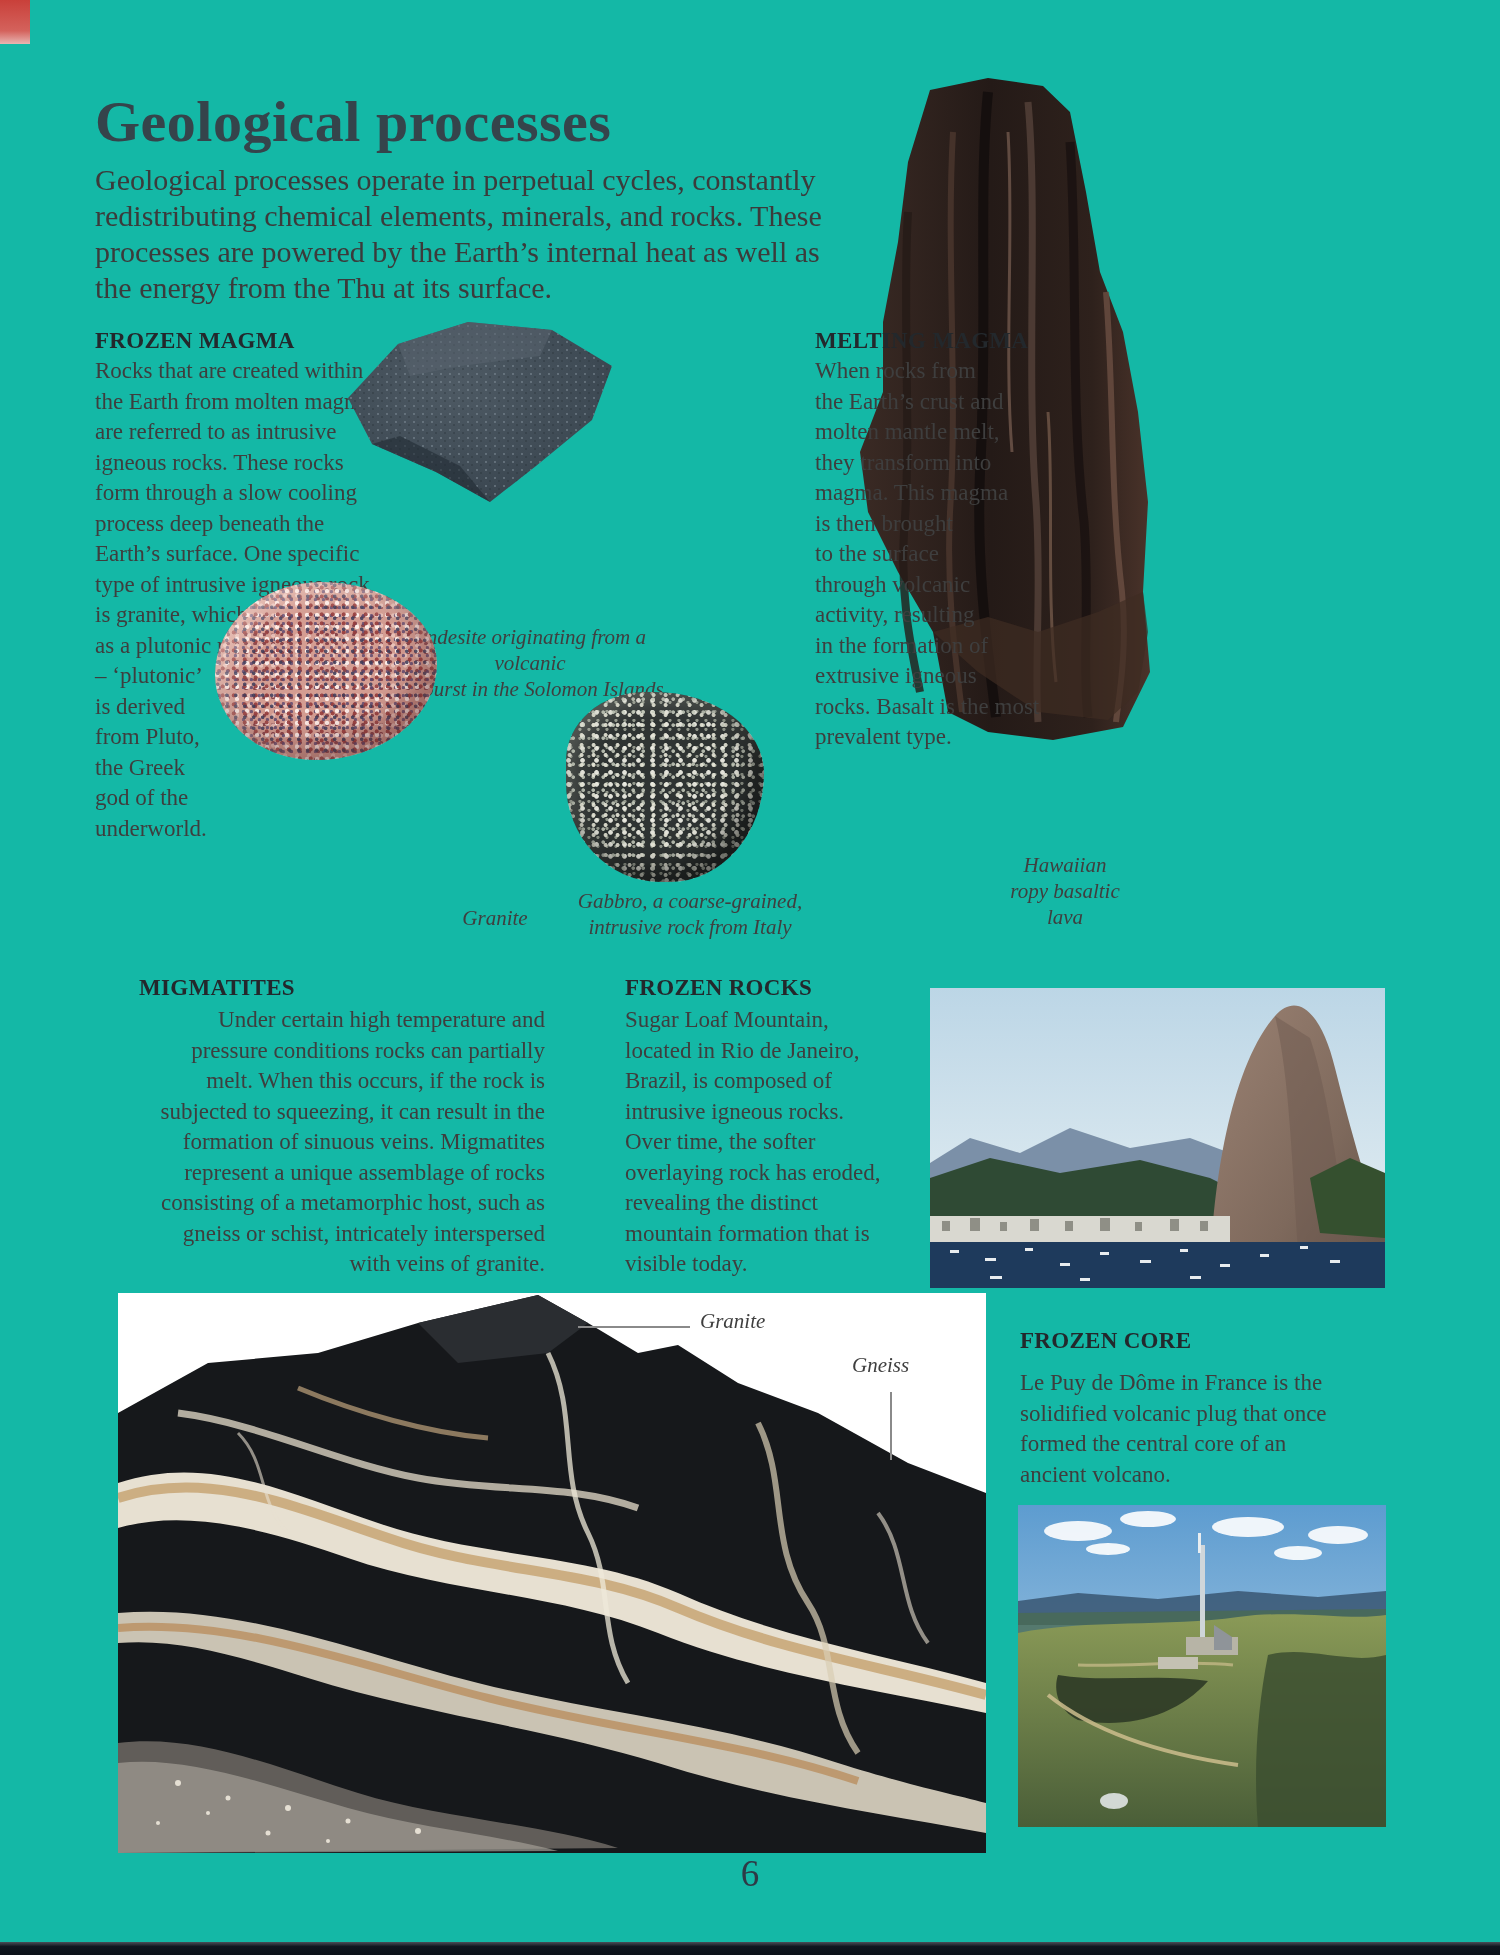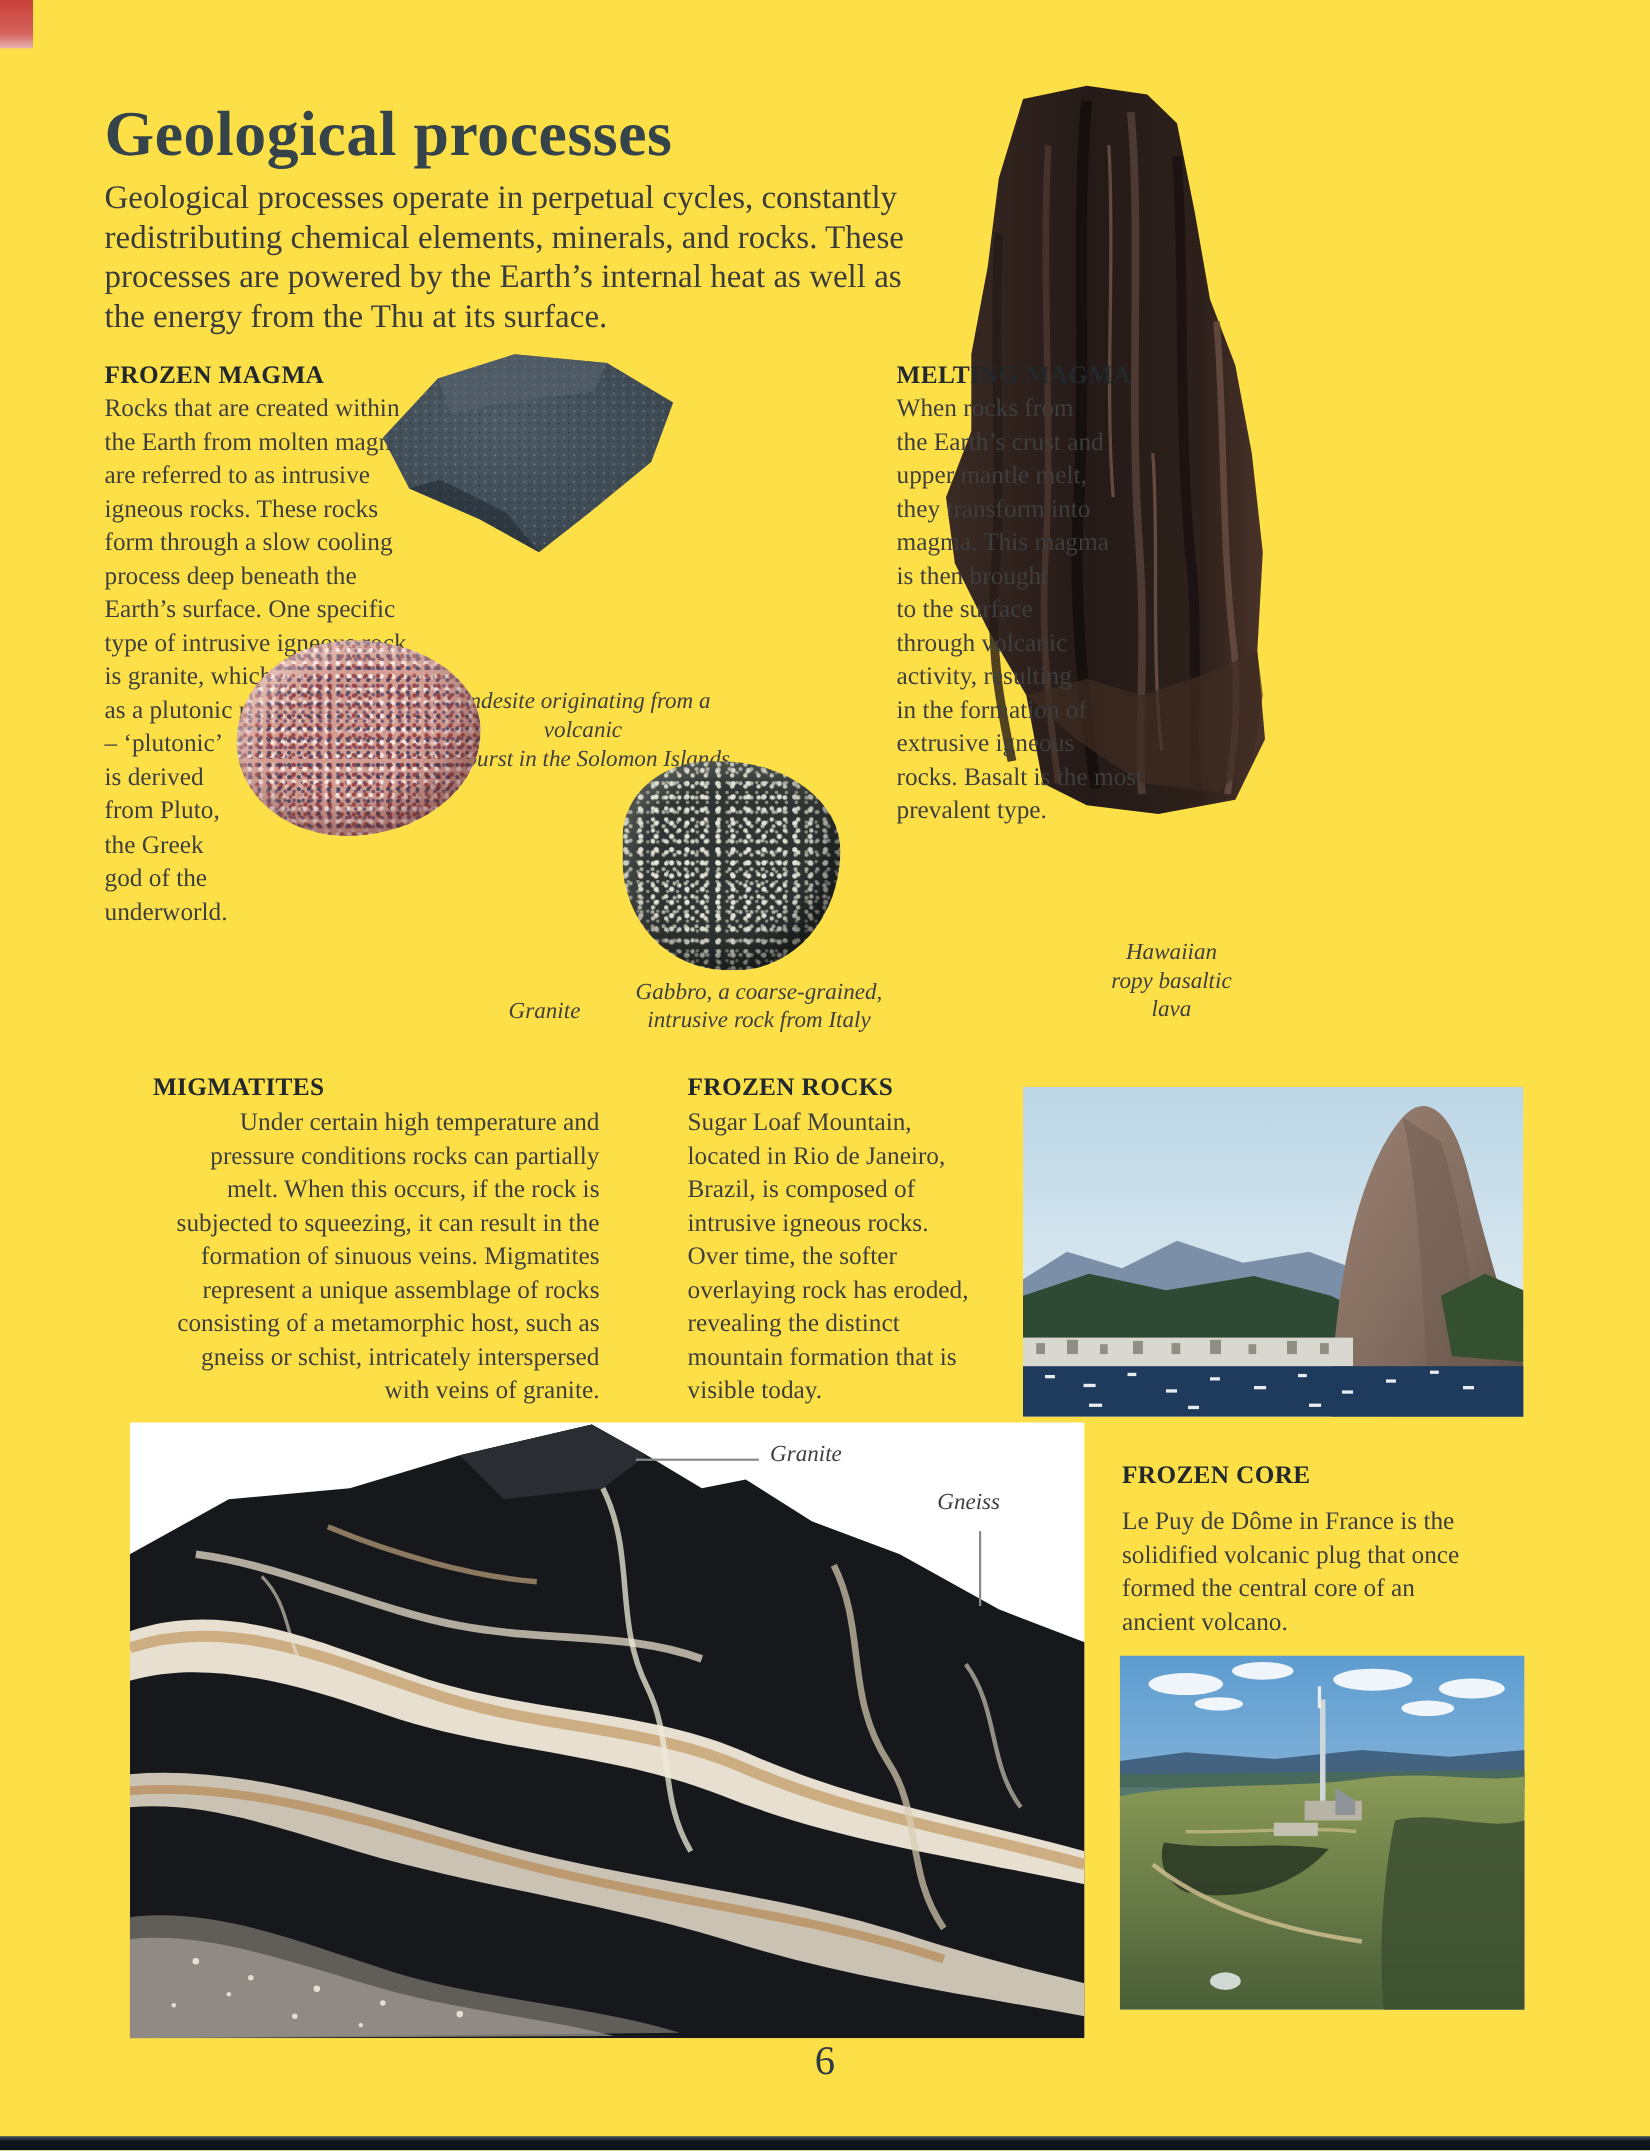--- a/index.html
+++ b/index.html
@@ -1,21 +1,21 @@
 <!DOCTYPE html>
 <html><head>
 <meta charset="utf-8">
 <style>
   * { margin: 0; padding: 0; box-sizing: border-box; }
   html,body { background:#ffffff; }
   body { font-family: "Liberation Serif", serif; }
   #page {
     position: relative;
     width: 1500px; height: 1955px;
-    background: #fde047;
+    background: #14b8a6;
     overflow: hidden;
   }
   .abs { position: absolute; }
 
   #corner-mark {
     left:0; top:0; width:30px; height:44px;
     background: linear-gradient(180deg,#c9403a 0%,#d4625c 70%,#e8b5b2 100%);
   }
 
   #page-title {
@@ -151,21 +151,21 @@
     <path d="M8,82 L58,28 L128,6 L212,14 L272,50 L252,104 L196,150 L150,186 L96,156 L32,128 Z" fill="url(#andSpeck)"></path>
     <path d="M58,28 L128,6 L212,14 L200,40 L120,50 L70,60 Z" fill="#59656f" opacity="0.55"></path>
     <path d="M32,128 L96,156 L150,186 L120,150 L60,120 Z" fill="#222b33" opacity="0.6"></path>
   </svg>
   <div class="abs caption" style="left:380px; top:624px; width:300px;">Andesite originating from a volcanic
 outburst in the Solomon Islands</div>
 
   <div class="abs section-heading" style="left:815px; top:328px;">MELTING MAGMA</div>
   <div class="abs body-text" style="left:815px; top:356px; width:290px;">When rocks from
 the Earth’s crust and
-upper mantle melt,
+molten mantle melt,
 they transform into
 magma. This magma
 is then brought
 to the surface
 through volcanic
 activity, resulting
 in the formation of
 extrusive igneous
 rocks. Basalt is the most
 prevalent type.</div>

